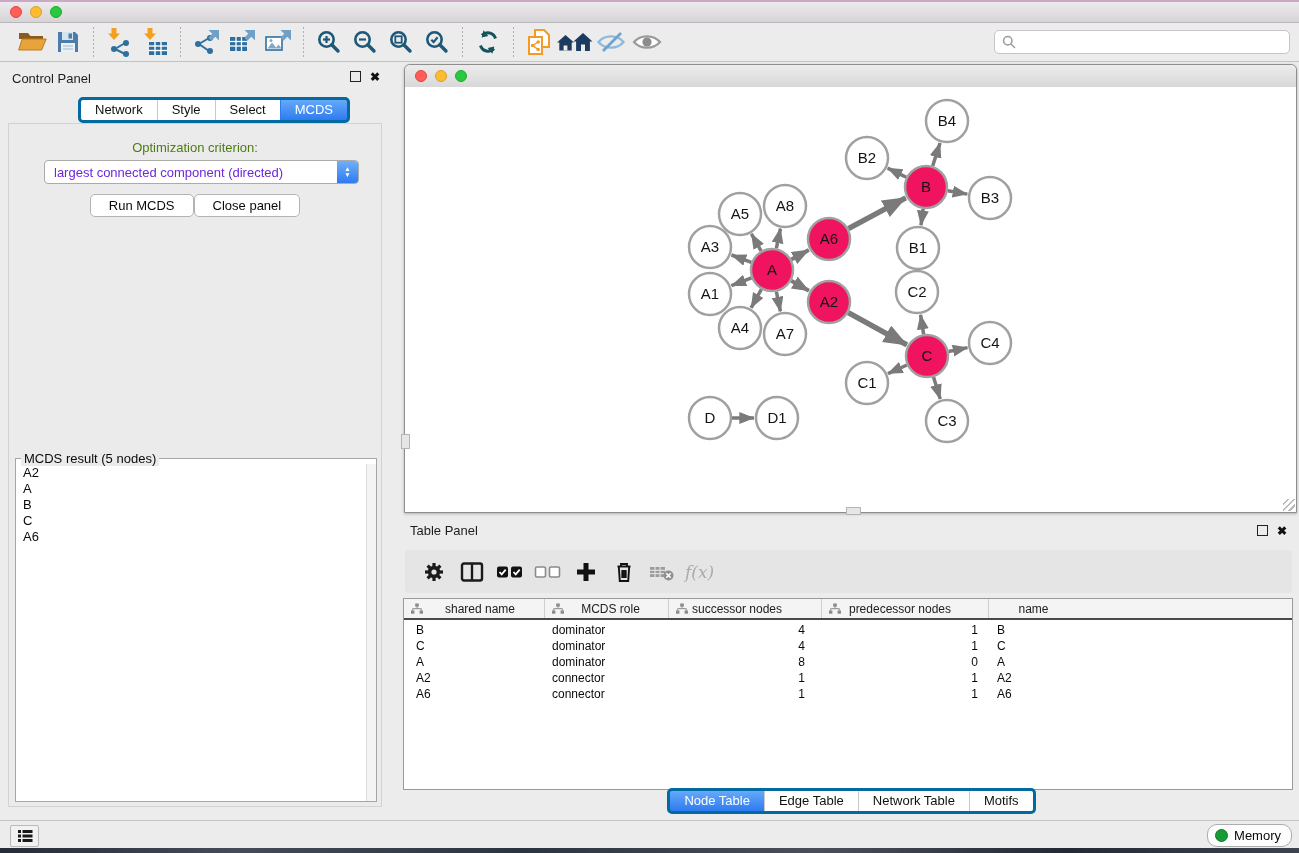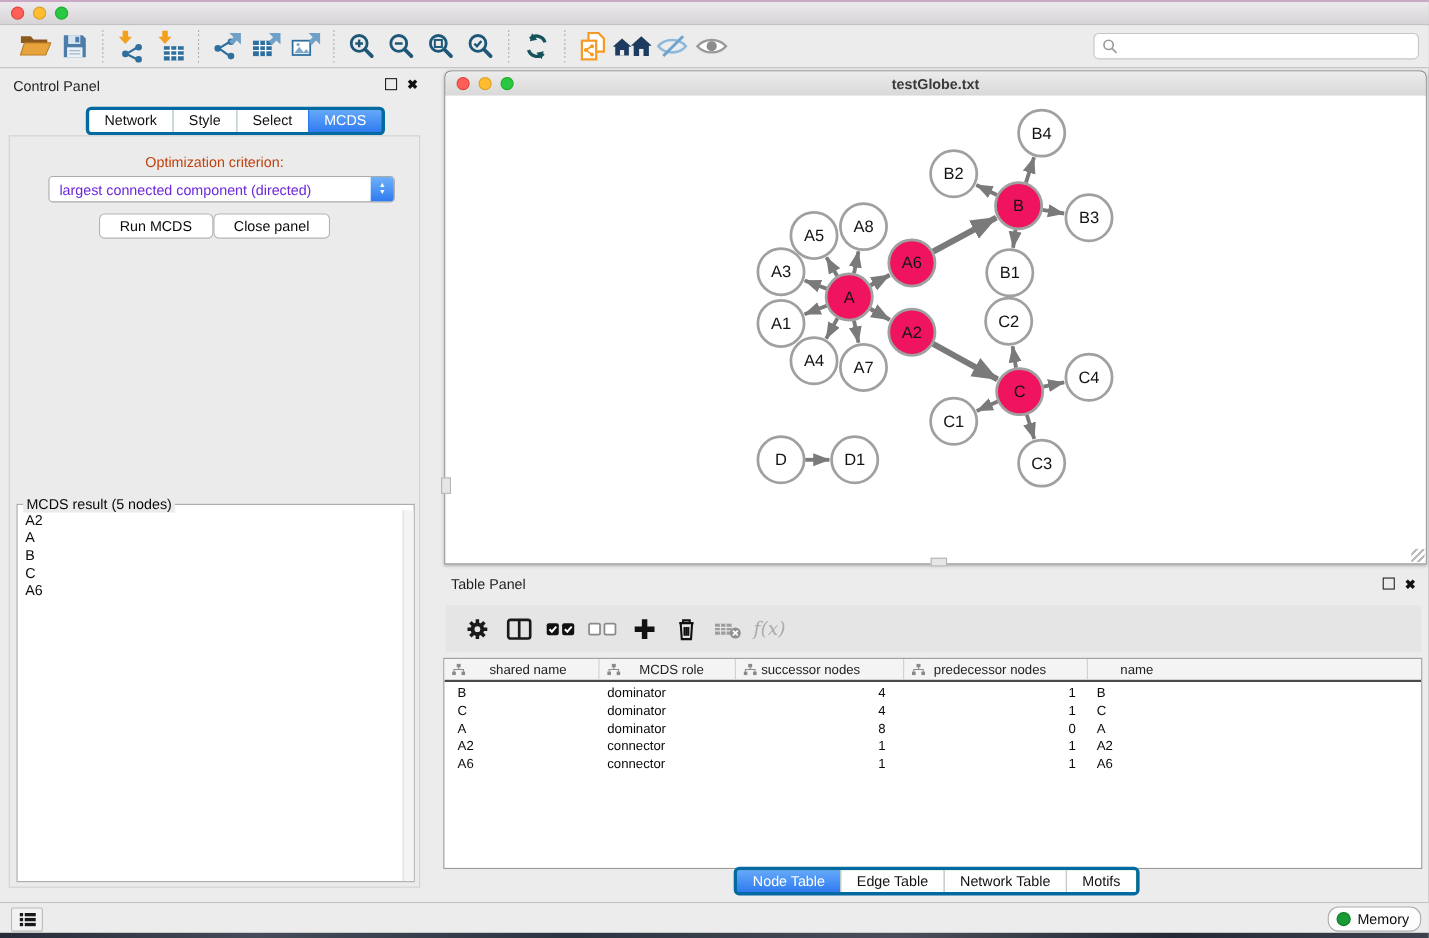--- a/index.html
+++ b/index.html
@@ -34,21 +34,21 @@
   .cp-btns{right:10px;}
   .float-btn{width:9px;height:9px;border:1.6px solid #222;display:inline-block;}
   .close-btn{font-size:12px;font-weight:bold;color:#111;line-height:10px;}
   .seg-tabs{display:flex;border:3px solid #0369a1;border-radius:5px;overflow:hidden;background:#15803d;height:20px;}
   .cp-tabs{position:absolute;left:78px;top:34px;}
   .seg{padding:0 14px;font-size:13px;color:#111;line-height:20px;border-left:1px solid #C9C9C9;background:#fff;}
   .seg:first-child{border-left:none;}
   .seg-active{background:linear-gradient(#66A9F9,#2E7BF0);color:#fff;border-left-color:#2E7BF0;}
   .cp-content{position:absolute;left:8px;top:60px;width:374px;height:684px;background:#EBEBEB;
               border:1px solid #D2D2D2;box-sizing:border-box;}
-  .opt-label{margin-top:16px;text-align:center;font-size:13px;color:#c2410c;}
+  .opt-label{margin-top:16px;text-align:center;font-size:13px;color:#4d7c0f;}
   .criterion{position:absolute;left:35px;top:36px;width:315px;height:24px;background:#fff;
              border:1px solid #ABABAB;border-radius:4px;display:flex;align-items:center;box-sizing:border-box;}
   .criterion .val{flex:1;font-size:13px;color:#6d28d9;padding-left:9px;white-space:nowrap;overflow:hidden;}
   .stepper{width:21px;height:22px;border-radius:0 3px 3px 0;background:linear-gradient(#6FB0FA,#2E7BF0);
            display:flex;flex-direction:column;align-items:center;justify-content:center;color:#fff;}
   .stepper span{font-size:6.5px;line-height:6.5px;}
   .cp-buttons{position:absolute;left:0;width:100%;top:70px;display:flex;justify-content:center;gap:0;}
   .push-btn{background:#fff;border:1px solid #B4B4B4;border-radius:5px;height:23px;padding:0 18px;
             font-size:13px;color:#0A0A0A;line-height:21px;}
   .result-box{position:absolute;left:6px;top:334px;width:360px;height:342px;border:1px solid #A6A6A6;
@@ -318,21 +318,20 @@
       </div>
     </div>
 
     <div class="right-area">
 
       <div class="net-window">
         <div class="net-titlebar">
           <span class="tl red"></span>
           <span class="tl yellow"></span>
           <span class="tl green"></span>
-          <span class="title">testGlobe.txt</span>
         </div>
         <svg id="graph-svg" class="net-canvas" viewBox="0 0 891 425">
           <defs>
             <marker id="arrow" markerWidth="4.6" markerHeight="3.8" refX="4.2" refY="1.7" orient="auto">
               <path d="M0 0L4.4 1.7L0 3.4z" fill="#7A7A7A"></path>
             </marker>
           </defs>
           <g id="edge-layer">
               <line x1="356.08494335614967" y1="163.8986508732619" x2="346.4111955822072" y2="146.96959226886256" stroke="#7A7A7A" stroke-width="3.5" marker-end="url(#arrow)"></line>
               <line x1="371.3793183343823" y1="161.44027896919482" x2="375.4216217413276" y2="141.53970835038723" stroke="#7A7A7A" stroke-width="3.5" marker-end="url(#arrow)"></line>

